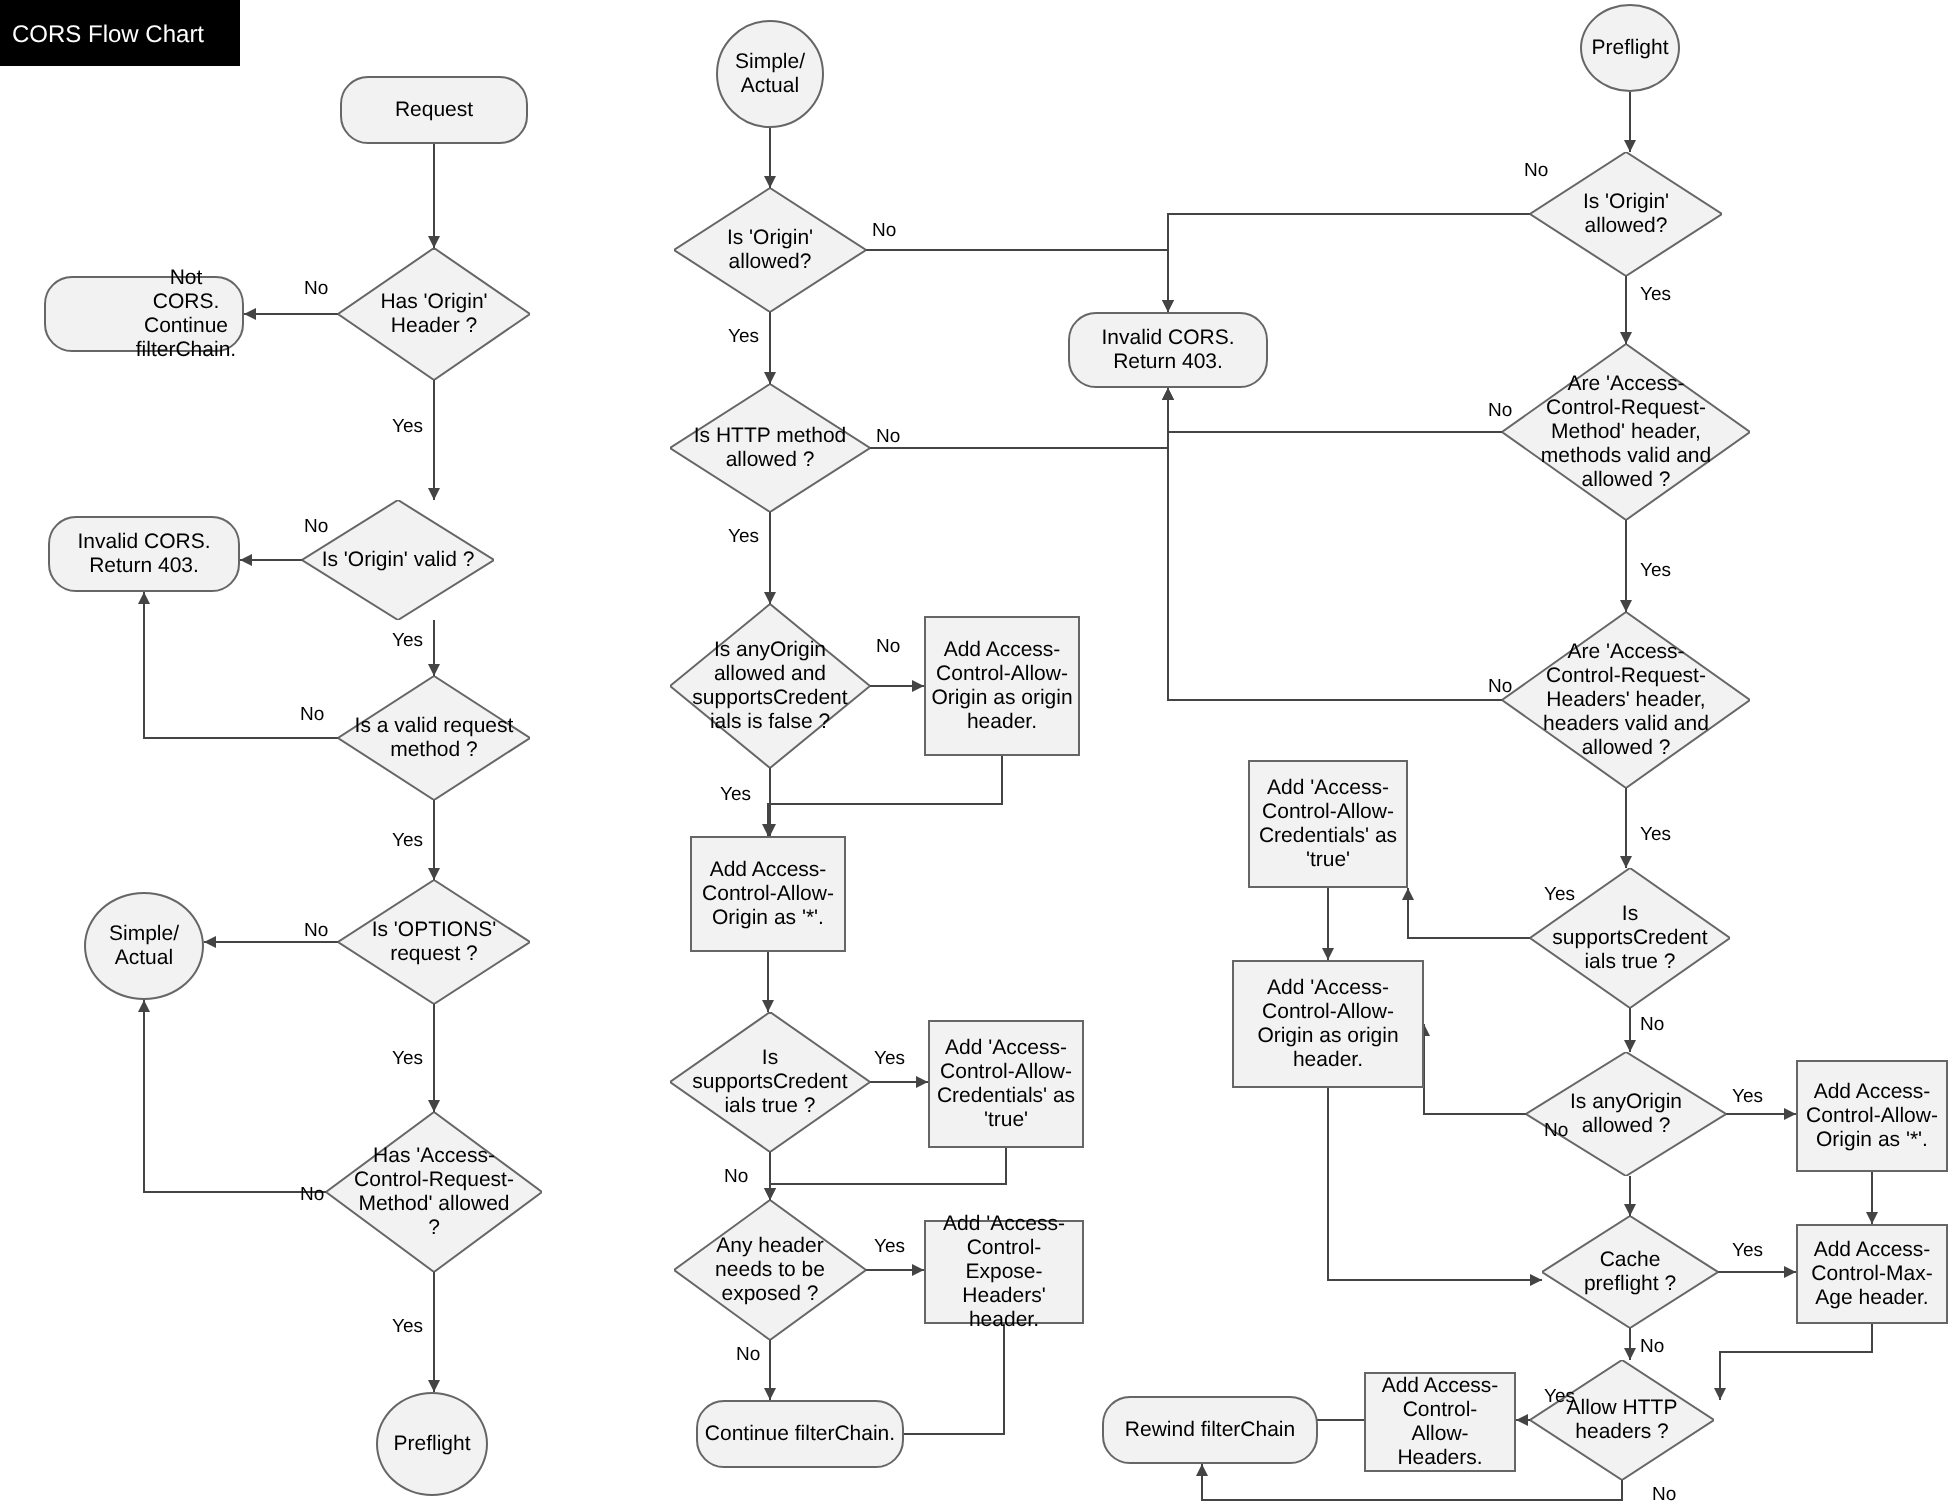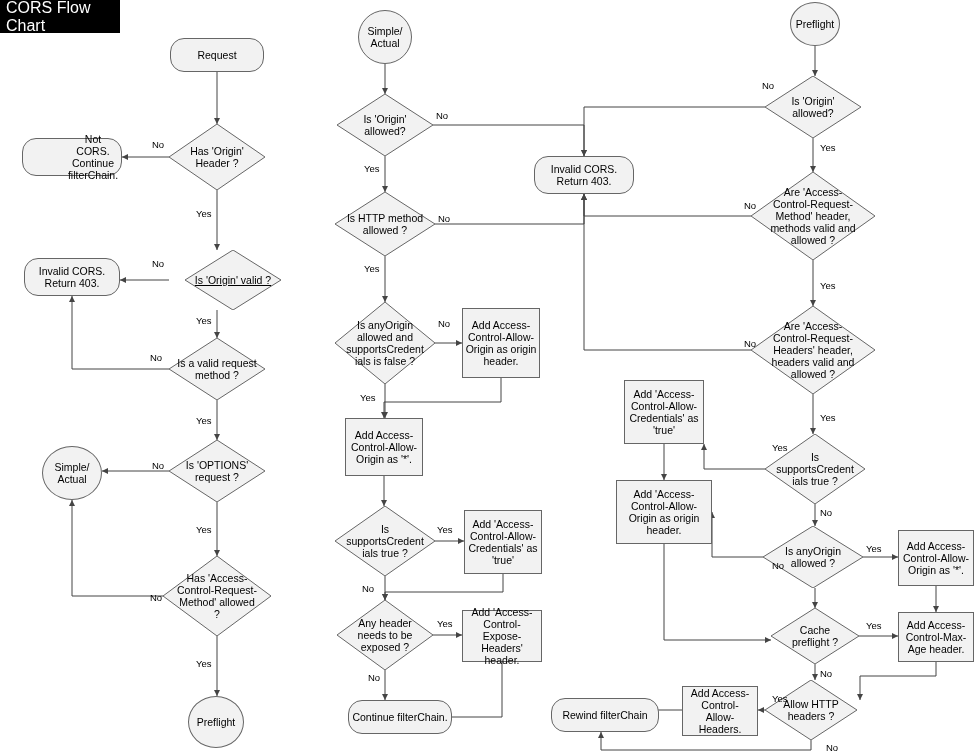--- a/index.html
+++ b/index.html
@@ -66,21 +66,21 @@
     left: 0;
     top: 0;
     width: 120px;
     height: 33px;
     background: #000000;
     color: #ffffff;
     display: flex;
     align-items: center;
     padding-left: 6px;
     box-sizing: border-box;
-    font-size: 16px;
+    font-size: 12px;
     font-family: "Liberation Sans", sans-serif;
   }
   .elabel {
     position: absolute;
     font-size: 9.5px;
     color: #000000;
     font-family: "Liberation Sans", sans-serif;
     white-space: nowrap;
   }
 </style>
@@ -149,21 +149,21 @@
   <div class="title-box">CORS Flow Chart</div>
 
   <div id="nodes-layer">
       <div class="node rounded" style="left: 170px; top: 38px; width: 94px; height: 34px;">Request</div>
       <div class="node diamond" style="left: 169px; top: 124px; width: 96px; height: 66px;"><svg class="dshape" viewBox="0 0 100 100" preserveAspectRatio="none">
           <polygon points="50,0 100,50 50,100 0,50" fill="#f2f2f2" stroke="#666666" stroke-width="1" vector-effect="non-scaling-stroke"></polygon>
         </svg><span class="dlabel">Has 'Origin'
 Header ?</span></div>
       <div class="node rounded" style="left: 22px; top: 138px; width: 100px; height: 38px; padding-left: 44px;">Not CORS. Continue
 filterChain.</div>
-      <div class="node diamond" style="left: 185px; top: 250px; width: 96px; height: 60px; text-decoration: underline;"><svg class="dshape" viewBox="0 0 100 100" preserveAspectRatio="none">
+      <div class="node diamond" style="left: 151px; top: 250px; width: 96px; height: 60px;"><svg class="dshape" viewBox="0 0 100 100" preserveAspectRatio="none">
           <polygon points="50,0 100,50 50,100 0,50" fill="#f2f2f2" stroke="#666666" stroke-width="1" vector-effect="non-scaling-stroke"></polygon>
         </svg><span class="dlabel">Is 'Origin' valid ?</span></div>
       <div class="node rounded" style="left: 24px; top: 258px; width: 96px; height: 38px;">Invalid CORS.
 Return 403.</div>
       <div class="node diamond" style="left: 169px; top: 338px; width: 96px; height: 62px;"><svg class="dshape" viewBox="0 0 100 100" preserveAspectRatio="none">
           <polygon points="50,0 100,50 50,100 0,50" fill="#f2f2f2" stroke="#666666" stroke-width="1" vector-effect="non-scaling-stroke"></polygon>
         </svg><span class="dlabel">Is a valid request
 method ?</span></div>
       <div class="node diamond" style="left: 169px; top: 440px; width: 96px; height: 62px;"><svg class="dshape" viewBox="0 0 100 100" preserveAspectRatio="none">
           <polygon points="50,0 100,50 50,100 0,50" fill="#f2f2f2" stroke="#666666" stroke-width="1" vector-effect="non-scaling-stroke"></polygon>

